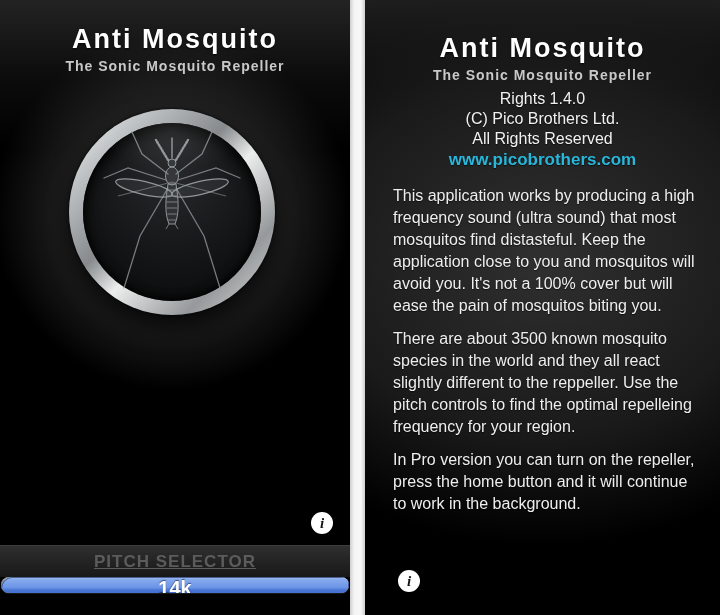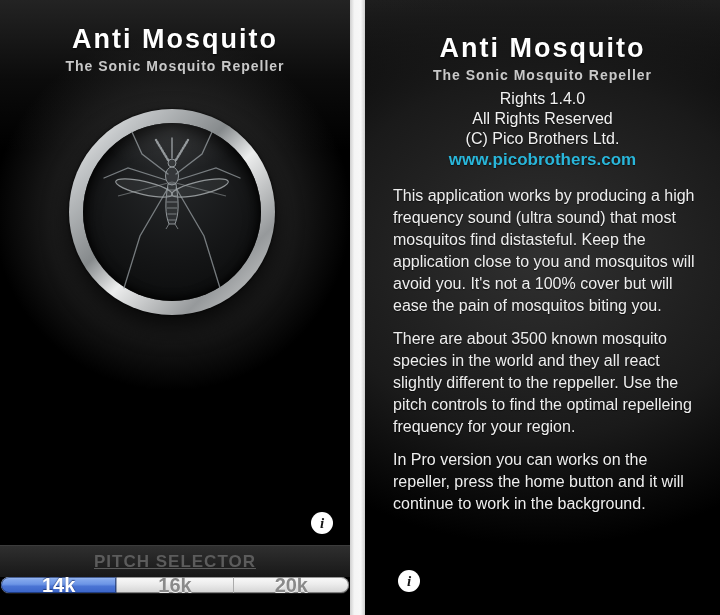--- a/index.html
+++ b/index.html
@@ -68,21 +68,21 @@
     background: linear-gradient(#2f2f2f,#181818);
     border-top:1px solid #3c3c3c;
     display:flex; align-items:center; justify-content:center;
   }
   .pitch-bar-label { color:#5c5c5c; font-weight:bold; font-size:17px; letter-spacing:1px;text-decoration:underline; }
 
   .segmented {
     position:absolute; left:1px; top:577px; width:348px; height:16px; border-radius:16px;
     background: linear-gradient(#fbfbfb,#ececec 45%,#d3d3d3);
     box-shadow: inset 0 0 0 1px rgba(0,0,0,.4), 0 1px 0 rgba(255,255,255,.1);
-    display:flex; overflow:hidden;
+    display:flex; overflow:hidden;flex-direction:column;
   }
   .segment {
     flex:1; display:flex; align-items:center; justify-content:center;
     font-size:20px; font-weight:bold; color:#8a8a8a;
     text-shadow:0 1px 0 rgba(255,255,255,.85); cursor:pointer;
   }
   .segment + .segment { border-left:1px solid #ababab; }
   .segment.selected {
     background: linear-gradient(180deg,#8fb1f0 0%,#6c95e6 45%,#4a74d4 58%,#3a64c8 100%);
     border-radius:16px 0 0 16px;
@@ -177,30 +177,30 @@
   <div class="gap"></div>
 
   <section class="panel right">
     <div class="header">
       <div class="app-title">Anti Mosquito</div>
       <div class="app-subtitle">The Sonic Mosquito Repeller</div>
     </div>
 
     <div class="about-block">
       <div>Rights 1.4.0</div>
+      <div>(C) Pico Brothers Ltd.</div>
       <div>All Rights Reserved</div>
-      <div>(C) Pico Brothers Ltd.</div>
     </div>
 
     <div class="website-link">www.picobrothers.com</div>
 
     <div class="paragraphs">
       <p>This application works by producing a high frequency sound (ultra sound) that most mosquitos find distasteful. Keep the application close to you and mosquitos will avoid you. It's not a 100% cover but will ease the pain of mosquitos biting you.</p>
       <p>There are about 3500 known mosquito species in the world and they all react slightly different to the reppeller. Use the pitch controls to find the optimal repelleing frequency for your region.</p>
-      <p>In Pro version you can works on the repeller, press the home button and it will continue to work in the background.</p>
+      <p>In Pro version you can turn on the repeller, press the home button and it will continue to work in the background.</p>
     </div>
 
     <div class="info-btn">
       <span>i</span>
     </div>
   </section>
 
 </div>
 
 </body></html>

